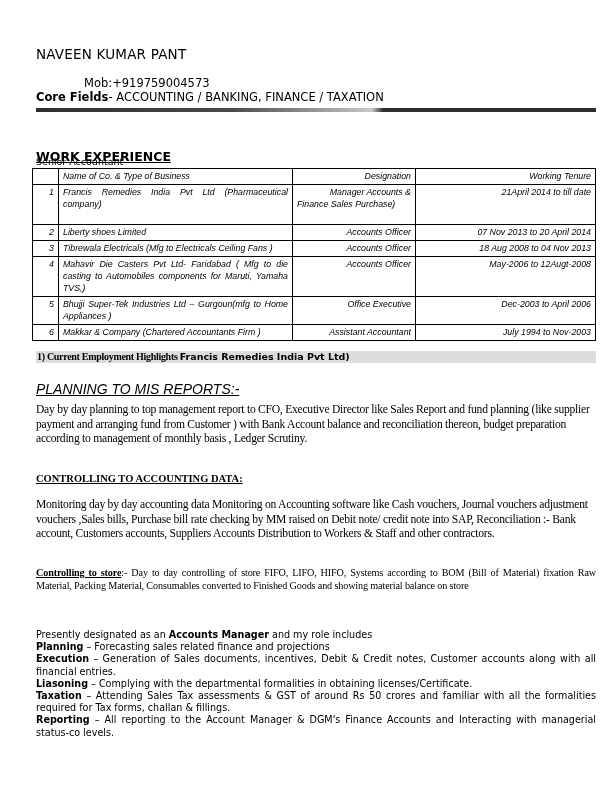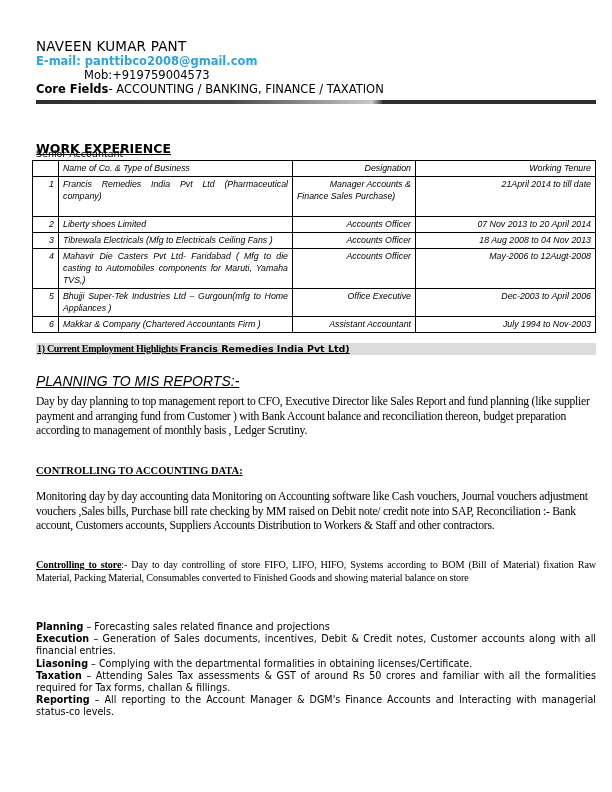--- a/index.html
+++ b/index.html
@@ -1,17 +1,17 @@
 <!DOCTYPE html>
 <html><head>
 <meta charset="utf-8">
 <style>
   html, body { margin: 0; padding: 0; background: #ffffff; }
   body { width: 612px; height: 792px; position: relative; overflow: hidden; color: #000; }
-  .page { position: absolute; left: 0; top: 4px; width: 612px; height: 706px; }
+  .page { position: absolute; left: 0; top: 12px; width: 612px; height: 706px; }
 
   
   .name { position: absolute; left: 36px; top: 34px; font-family: "DejaVu Sans", sans-serif; font-size: 13.5px; letter-spacing: 0.2px; }
   .email { position: absolute; left: 36px; top: 50px; font-family: "DejaVu Sans", sans-serif; font-size: 11.5px; font-weight: bold; color: #2aa3e0; }
   .mob { position: absolute; left: 36px; top: 64px; font-family: "DejaVu Sans", sans-serif; font-size: 11.5px; margin-left: 48px; }
   .core { position: absolute; left: 36px; top: 78px; font-family: "DejaVu Sans", sans-serif; font-size: 11.5px; white-space: nowrap; }
   .core b { font-weight: bold; }
   .divider { position: absolute; left: 36px; top: 96px; width: 560px; height: 4px;
     background: linear-gradient(to right, #2e2e2e 0%, #4a4a4a 35%, #c9c9c9 60%, #2e2e2e 62%, #2e2e2e 100%); }
 
@@ -24,42 +24,41 @@
     font-family: "Liberation Sans", sans-serif; font-style: italic; font-size: 8.8px; }
   table.exp td, table.exp th { border: 1px solid #000; vertical-align: top; padding: 1px 4px 2px 4px; text-align: right; font-weight: normal; line-height: 12px; }
   table.exp .c0 { width: 17px; }
   table.exp .c1 { width: 225px; text-align: justify; }
   table.exp .c2 { width: 114px; }
   table.exp .c3 { }
   .just { text-align: justify; text-align-last: left; }
 
   
   .banner { position: absolute; left: 36px; top: 339px; width: 560px; height: 12px; background: #dcdcdc; }
-  .banner-text { position: absolute; left: 37px; top: 339px; font-size: 10px; font-weight: bold; text-decoration: underline; white-space: nowrap; line-height: 12px; }
+  .banner-text { position: absolute; left: 37px; top: 339px; font-size: 10px; font-weight: bold; white-space: nowrap; line-height: 12px; }
   .banner-text .a { font-family: "Liberation Serif", serif; letter-spacing: -0.3px; }
   .banner-text .b { font-family: "DejaVu Sans", sans-serif; font-size: 9.5px; }
 
   .italic-head { position: absolute; left: 36px; top: 369px; font-family: "Liberation Sans", sans-serif; font-style: italic; font-size: 14px; text-decoration: underline; }
 
   .para { position: absolute; left: 36px; width: 560px; font-family: "Liberation Serif", serif; font-size: 11.6px; line-height: 14.5px; letter-spacing: -0.25px; }
   .serif-head { position: absolute; left: 36px; top: 461px; font-family: "Liberation Serif", serif; font-weight: bold; font-size: 10.5px; text-decoration: underline; }
   .store { position: absolute; left: 36px; top: 554px; width: 560px; font-family: "Liberation Serif", serif; font-size: 10.2px; line-height: 13px; text-align: justify; text-align-last: left; letter-spacing: -0.15px; }
   .store b { text-decoration: underline; }
 
   .skills { position: absolute; left: 36px; top: 617px; width: 560px; font-family: "DejaVu Sans", sans-serif; font-size: 9.6px; line-height: 12.2px; }
   .skills .row { text-align: justify; text-align-last: left; margin: 0; }
   .skills b { font-weight: bold; }
 </style>
 </head>
 <body>
 
 <div class="page">
 
   <div class="name">NAVEEN  KUMAR PANT</div>
-  <div class="email">E-mail: panttibco2008@gmail.com</div>
   <div class="mob">Mob:+919759004573</div>
   <div class="core"><b>Core Fields</b><span>- ACCOUNTING / BANKING, FINANCE / TAXATION</span></div>
   <div class="divider"></div>
 
   <div class="sec-title" style="top:105px;margin-top:32px;">WORK EXPERIENCE</div>
   <div class="role">Senior Accountant</div>
 
   <table class="exp">
     <tbody>
         <tr>
@@ -112,20 +111,21 @@
 
   <div class="italic-head">PLANNING TO MIS REPORTS:-</div>
   <div class="para" style="top:391px;">Day by day planning to top management report to CFO, Executive Director like  Sales Report and fund planning (like supplier payment and arranging fund from Customer ) with Bank Account balance and reconciliation thereon, budget preparation according to management of monthly basis , Ledger Scrutiny.</div>
 
   <div class="serif-head">CONTROLLING TO ACCOUNTING DATA:</div>
   <div class="para" style="top:486px;">Monitoring day by day accounting data Monitoring on Accounting software like Cash vouchers, Journal vouchers adjustment vouchers ,Sales bills, Purchase bill rate checking by MM raised on Debit note/ credit note into SAP, Reconciliation :- Bank account, Customers accounts, Suppliers Accounts Distribution to Workers &amp; Staff and other contractors.</div>
 
   <div class="store"><b>Controlling to store</b><span>:- Day to day controlling of store FIFO, LIFO, HIFO, Systems according to BOM (Bill of Material) fixation Raw Material, Packing Material, Consumables converted to Finished Goods and showing material balance on store</span></div>
 
   <div class="skills">
+    <p class="row"><span>Presently designated as an </span><b>Accounts Manager</b><span> and my role includes</span></p>
     <p class="row"><b>Planning</b><span> – Forecasting sales related finance and projections</span></p>
     <p class="row"><b>Execution</b><span> – Generation of Sales documents, incentives, Debit &amp; Credit notes, Customer accounts along with all financial entries.</span></p>
     <p class="row"><b>Liasoning</b><span> – Complying with the departmental formalities in obtaining licenses/Certificate.</span></p>
     <p class="row"><b>Taxation</b><span> – Attending Sales Tax assessments &amp; GST of around Rs 50 crores and familiar with all the formalities required for Tax forms, challan &amp; fillings.</span></p>
     <p class="row"><b>Reporting</b><span> – All reporting to the Account Manager &amp; DGM's Finance Accounts and Interacting with managerial status-co levels.</span></p>
   </div>
 
 </div>
 
 </body></html>

